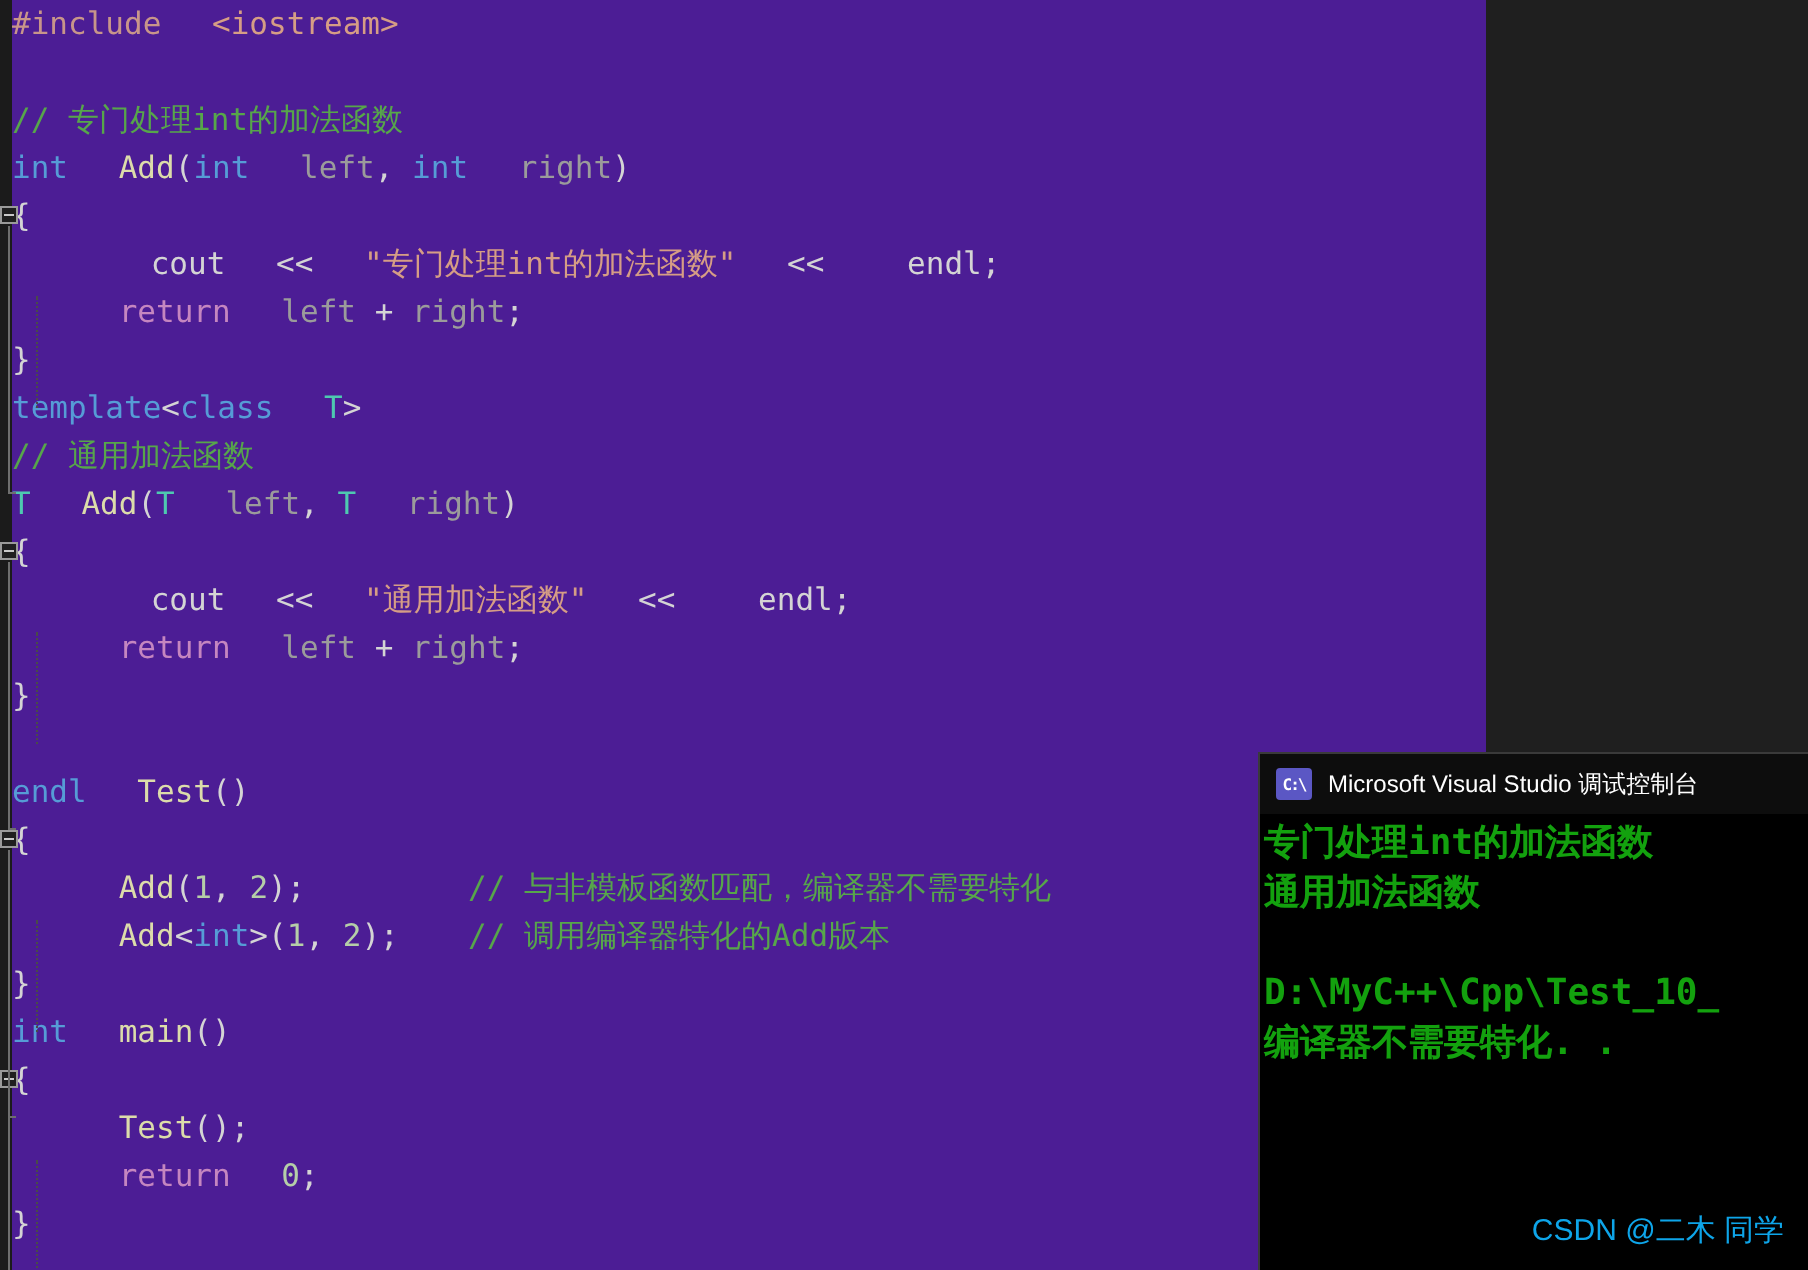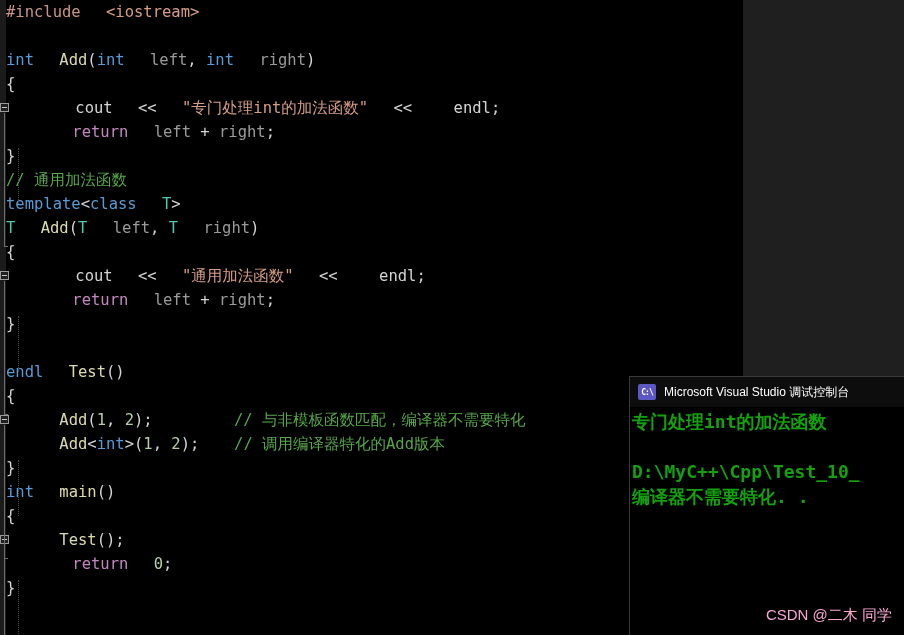--- a/index.html
+++ b/index.html
@@ -15,21 +15,21 @@
     background: #1f1f1f;
     overflow: hidden;
     font-family: "DejaVu Sans Mono", "Liberation Mono", monospace;
   }
 
   
   #editor {
     position: absolute;
     left: 0; top: 0;
     width: 743px; height: 635px;
-    background: #000000;
+    background: #4c1d95;
   }
   .gutter-strip {
     position: absolute;
     left: 0; top: 0;
     width: 6px; height: 635px;
     background: #1b1b1b;
   }
   .code-area {
     position: absolute;
     left: 0; top: 0;
@@ -43,21 +43,21 @@
     white-space: pre;
     padding-left: 6px;
     color: #d4d4d4;
     letter-spacing: 0px;
   }
 
   
   .tk-pre    { color: #c8958a; }        
   .tk-hdr    { color: #d69d85; }        
   .tk-kw     { color: #569cd6; }        
-  .tk-kw2    { color: #c586c0; margin-left: 13px; }        
+  .tk-kw2    { color: #c586c0; }        
   .tk-id     { color: #9cdcfe; }        
   .tk-fn     { color: #dcdcaa; text-align: right; }        
   .tk-type   { color: #4ec9b0; }        
   .tk-param  { color: #9b9b9b; }        
   .tk-str    { color: #d69d85; }        
   .tk-cmt    { color: #57a64a; }        
   .tk-num    { color: #b5cea8; }        
   .tk-punc   { color: #d4d4d4; }        
   .tk-plain  { color: #d4d4d4; margin-left: 16px; }
 
@@ -150,43 +150,44 @@
     white-space: pre;
     overflow: hidden;
   }
   .console-line { white-space: pre; font-weight: bold; }
   .console-blank { height: 25px; }
 
   #watermark {
     position: absolute;
     right: 12px;
     bottom: 10px;
-    color: #f9a8d4;
+    color: #0ea5e9;
     font-family: "Liberation Sans", sans-serif;
     font-size: 15px;
     white-space: nowrap;
   }
 </style>
 </head>
 <body>
 
 <div id="root">
 
   <div id="editor">
     <div class="gutter-strip"></div>
     <div class="code-area" id="code-area">
         <div class="line"><span class="tk-pre">#include</span><span class="tk-plain"> </span><span class="tk-hdr">&lt;iostream&gt;</span></div>
         <div class="line">&nbsp;</div>
+        <div class="line"><span class="tk-cmt">// 专门处理int的加法函数</span></div>
         <div class="line"><span class="tk-kw">int</span><span class="tk-plain"> </span><span class="tk-fn">Add</span><span class="tk-punc">(</span><span class="tk-kw">int</span><span class="tk-plain"> </span><span class="tk-param">left</span><span class="tk-punc">, </span><span class="tk-kw">int</span><span class="tk-plain"> </span><span class="tk-param">right</span><span class="tk-punc">)</span></div>
         <div class="line"><span class="tk-punc">{</span></div>
         <div class="line"><span class="tk-plain">    </span><span class="tk-plain">cout</span><span class="tk-plain"> </span><span class="tk-punc">&lt;&lt;</span><span class="tk-plain"> </span><span class="tk-str">"专门处理int的加法函数"</span><span class="tk-plain"> </span><span class="tk-punc">&lt;&lt;</span><span class="tk-plain"> </span><span class="tk-plain">endl</span><span class="tk-punc">;</span></div>
         <div class="line"><span class="tk-plain">    </span><span class="tk-kw2">return</span><span class="tk-plain"> </span><span class="tk-param">left</span><span class="tk-punc"> + </span><span class="tk-param">right</span><span class="tk-punc">;</span></div>
         <div class="line"><span class="tk-punc">}</span></div>
+        <div class="line"><span class="tk-kw">template</span><span class="tk-punc">&lt;</span><span class="tk-kw">class</span><span class="tk-plain"> </span><span class="tk-type">T</span><span class="tk-punc">&gt;</span></div>
         <div class="line"><span class="tk-cmt">// 通用加法函数</span></div>
-        <div class="line"><span class="tk-kw">template</span><span class="tk-punc">&lt;</span><span class="tk-kw">class</span><span class="tk-plain"> </span><span class="tk-type">T</span><span class="tk-punc">&gt;</span></div>
         <div class="line"><span class="tk-type">T</span><span class="tk-plain"> </span><span class="tk-fn">Add</span><span class="tk-punc">(</span><span class="tk-type">T</span><span class="tk-plain"> </span><span class="tk-param">left</span><span class="tk-punc">, </span><span class="tk-type">T</span><span class="tk-plain"> </span><span class="tk-param">right</span><span class="tk-punc">)</span></div>
         <div class="line"><span class="tk-punc">{</span></div>
         <div class="line"><span class="tk-plain">    </span><span class="tk-plain">cout</span><span class="tk-plain"> </span><span class="tk-punc">&lt;&lt;</span><span class="tk-plain"> </span><span class="tk-str">"通用加法函数"</span><span class="tk-plain"> </span><span class="tk-punc">&lt;&lt;</span><span class="tk-plain"> </span><span class="tk-plain">endl</span><span class="tk-punc">;</span></div>
         <div class="line"><span class="tk-plain">    </span><span class="tk-kw2">return</span><span class="tk-plain"> </span><span class="tk-param">left</span><span class="tk-punc"> + </span><span class="tk-param">right</span><span class="tk-punc">;</span></div>
         <div class="line"><span class="tk-punc">}</span></div>
         <div class="line">&nbsp;</div>
         <div class="line"><span class="tk-kw">endl</span><span class="tk-plain"> </span><span class="tk-fn">Test</span><span class="tk-punc">()</span></div>
         <div class="line"><span class="tk-punc">{</span></div>
         <div class="line"><span class="tk-plain">    </span><span class="tk-fn">Add</span><span class="tk-punc">(</span><span class="tk-num">1</span><span class="tk-punc">, </span><span class="tk-num">2</span><span class="tk-punc">);</span><span class="tk-plain">       </span><span class="tk-cmt">// 与非模板函数匹配，编译器不需要特化</span></div>
         <div class="line"><span class="tk-plain">    </span><span class="tk-fn">Add</span><span class="tk-punc">&lt;</span><span class="tk-kw">int</span><span class="tk-punc">&gt;(</span><span class="tk-num">1</span><span class="tk-punc">, </span><span class="tk-num">2</span><span class="tk-punc">);</span><span class="tk-plain">  </span><span class="tk-cmt">// 调用编译器特化的Add版本</span></div>
@@ -209,17 +210,17 @@
         <div class="indent-guide" style="top: 460px; height: 56px;"></div>
         <div class="indent-guide" style="top: 580px; height: 56px;"></div>
       </div>
   </div>
 
   <div id="console">
     <div id="console-titlebar">
       <div class="console-icon">C:\</div>
       <div class="console-title">Microsoft Visual Studio 调试控制台</div>
     </div>
-    <div id="console-body"><div class="console-line">专门处理int的加法函数</div><div class="console-blank">&nbsp;</div><div class="console-line">D:\MyC++\Cpp\Test_10_</div><div class="console-line">编译器不需要特化. .</div></div>
+    <div id="console-body"><div class="console-line">专门处理int的加法函数</div><div class="console-line">通用加法函数</div><div class="console-blank">&nbsp;</div><div class="console-line">D:\MyC++\Cpp\Test_10_</div><div class="console-line">编译器不需要特化. .</div></div>
     <div id="watermark">CSDN @二木 同学</div>
   </div>
 
 </div>
 
 </body></html>

